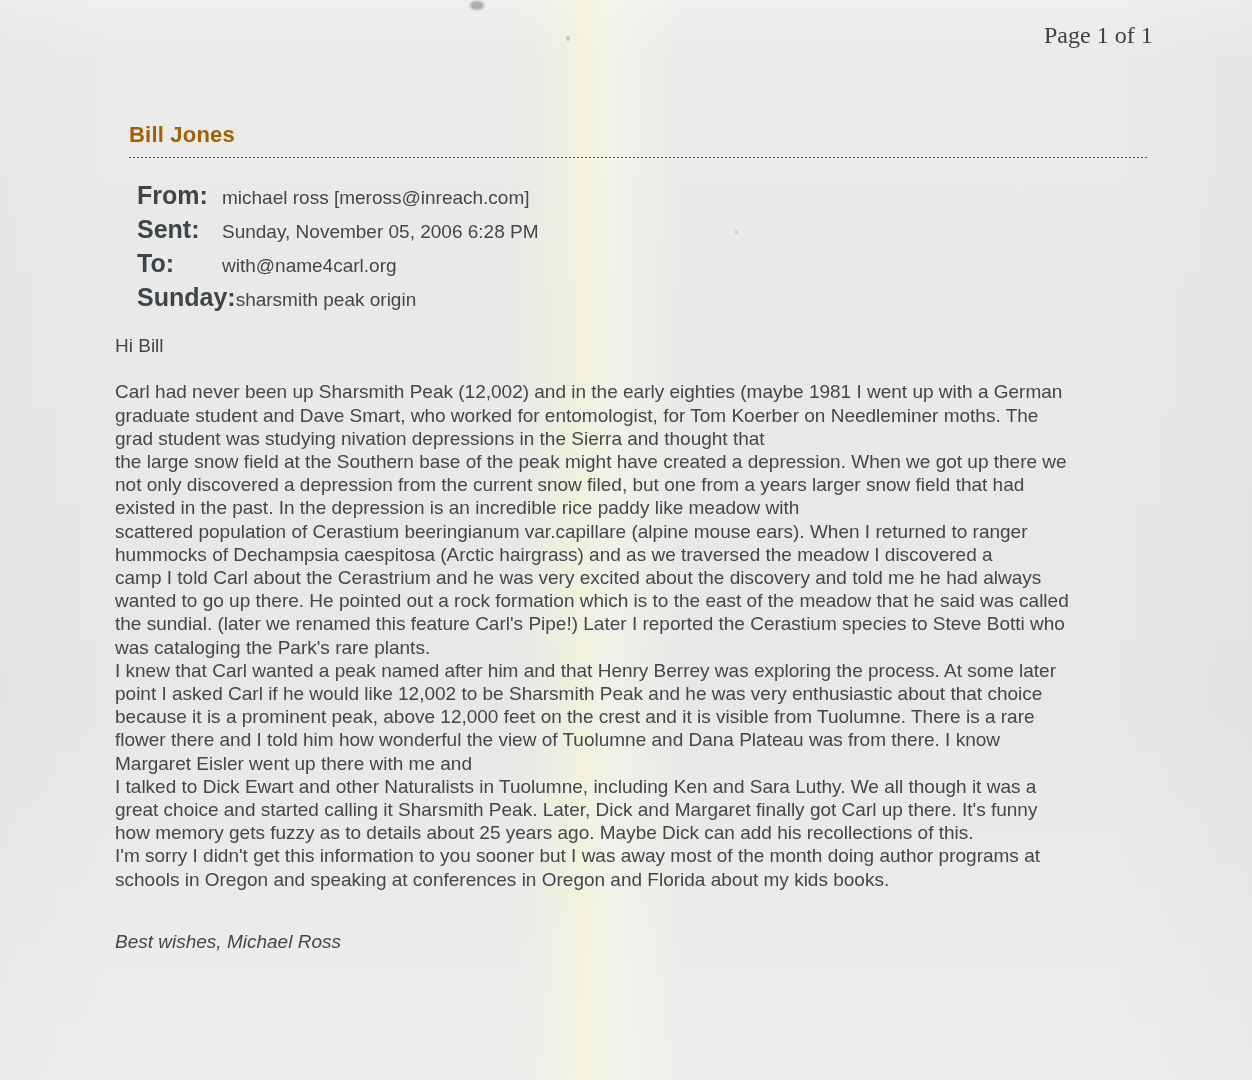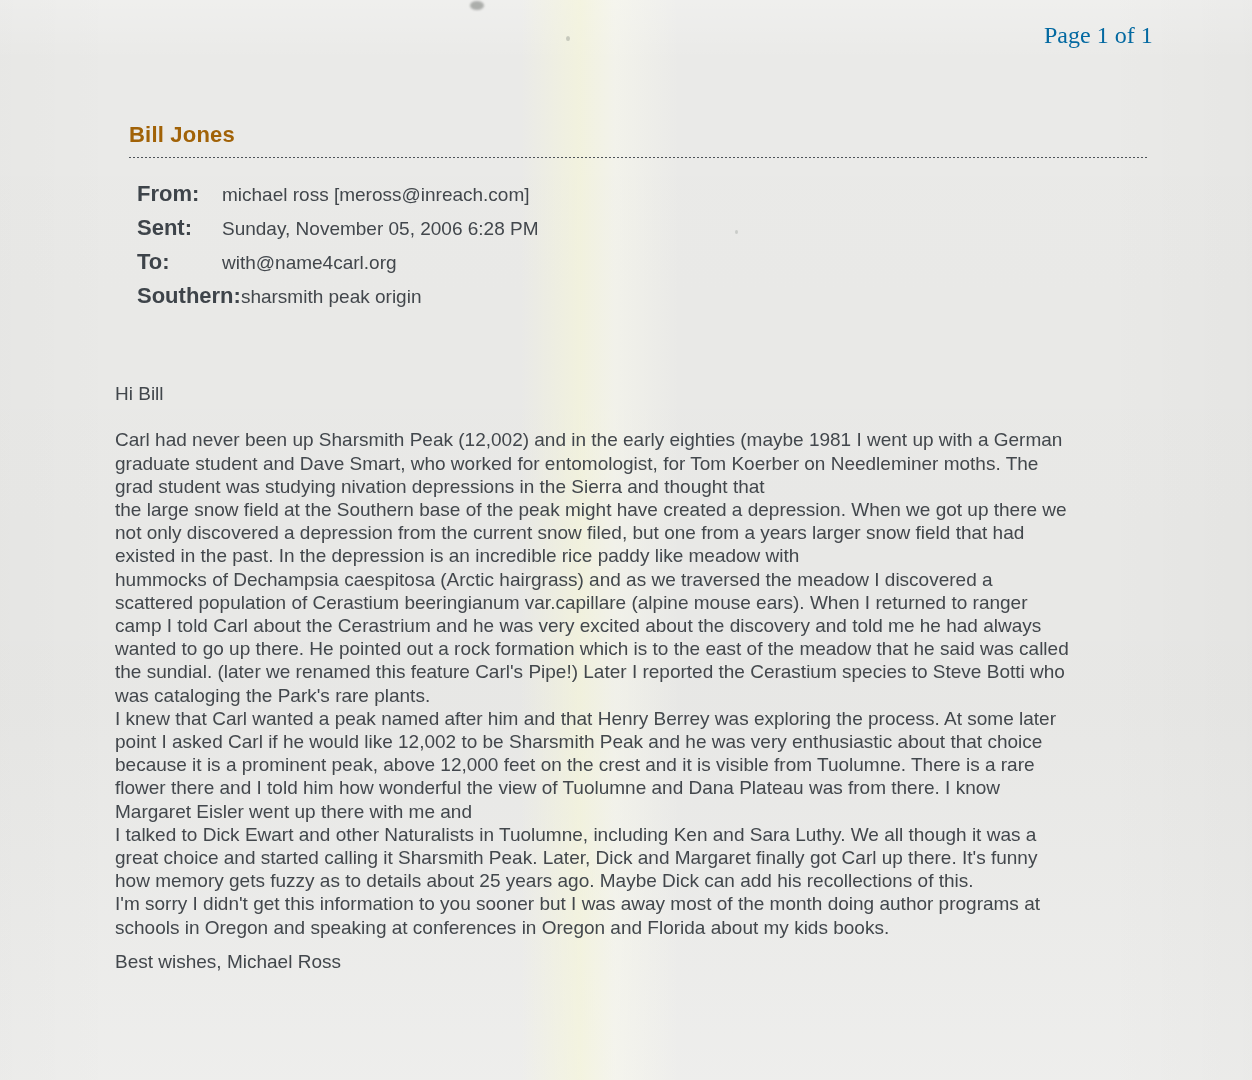--- a/index.html
+++ b/index.html
@@ -21,51 +21,51 @@
         rgba(0,0,0,0.012) 700px, rgba(255,255,255,0.18) 1080px);
   }
   .smudge{position:absolute;border-radius:50%;pointer-events:none;}
   .smudge-a{top:1px;left:470px;width:14px;height:9px;background:rgba(90,95,90,0.45);filter:blur(1px);}
   .smudge-b{top:36px;left:566px;width:4px;height:5px;background:rgba(120,125,120,0.35);filter:blur(0.5px);}
   .smudge-c{top:230px;left:735px;width:3px;height:4px;background:rgba(130,135,130,0.3);filter:blur(0.5px);}
 
   .page-indicator{
     position:absolute;top:22px;left:1044px;width:180px;
     font-family:"Liberation Serif", serif;
-    font-size:24px;color:#0369a1;
+    font-size:24px;color:#404040;
   }
   .recipient-name{
     position:absolute;top:122px;left:129px;
     font-size:22px;font-weight:bold;color:#a16207;letter-spacing:0.2px;
   }
   .dotted-rule{
     position:absolute;top:155px;left:128px;width:1019px;height:3px;
     background-image:radial-gradient(circle, #4e5358 0.9px, rgba(0,0,0,0) 1.1px);
     background-size:4px 3px;background-repeat:repeat-x;background-position:0 1px;
   }
   .header-fields{position:absolute;top:181px;left:137px;width:700px;}
   .field-row{position:absolute;left:0;height:24px;white-space:nowrap;}
   .field-row.r0{top:0;}
   .field-row.r1{top:34px;}
   .field-row.r2{top:68px;}
   .field-row.r3{top:102px;}
   .field-label{
     display:inline-block;min-width:85px;
-    font-size:22px;font-weight:bold;color:#3e444a;
+    font-size:25px;font-weight:bold;color:#3e444a;
   }
   .field-value{font-size:19px;color:#42474c;text-align:center;}
 
   .body-text{
     position:absolute;top:334px;left:115px;width:1070px;
     font-size:19px;line-height:23.2px;color:#42474c;
   }
-  .greeting{white-space:nowrap;margin-top:48px;}
+  .greeting{white-space:nowrap;}
   .paragraph-lines{margin-top:23.2px;}
   .body-line{min-height:23.2px;white-space:nowrap;}
-  .signature{margin-top:11px;white-space:nowrap;}
+  .signature{margin-top:39px;white-space:nowrap;font-style:italic;}
 </style>
 </head>
 <body>
 
 <div class="scan-band"></div>
 <div class="smudge smudge-a"></div>
 <div class="smudge smudge-b"></div>
 <div class="smudge smudge-c"></div>
 
 <div class="page-indicator">Page 1 of 1</div>
@@ -77,35 +77,35 @@
   <div class="field-row r0">
     <span class="field-label">From:</span><span class="field-value">michael ross [meross@inreach.com]</span>
   </div>
   <div class="field-row r1">
     <span class="field-label">Sent:</span><span class="field-value">Sunday, November 05, 2006 6:28 PM</span>
   </div>
   <div class="field-row r2">
     <span class="field-label">To:</span><span class="field-value">with@name4carl.org</span>
   </div>
   <div class="field-row r3">
-    <span class="field-label">Southern:</span><span class="field-value">sharsmith peak origin</span>
+    <span class="field-label">Sunday:</span><span class="field-value">sharsmith peak origin</span>
   </div>
 </div>
 
 <div class="body-text">
   <div class="greeting">Hi Bill</div>
   <div class="paragraph-lines">
       <div class="body-line">Carl had never been up Sharsmith Peak (12,002) and in the early eighties (maybe 1981 I went up with a German</div>
       <div class="body-line">graduate student and Dave Smart, who worked for entomologist, for Tom Koerber on Needleminer moths. The</div>
       <div class="body-line">grad student was studying nivation depressions in the Sierra and thought that</div>
       <div class="body-line">the large snow field at the Southern base of the peak might have created a depression. When we got up there we</div>
       <div class="body-line">not only discovered a depression from the current snow filed, but one from a years larger snow field that had</div>
       <div class="body-line">existed in the past. In the depression is an incredible rice paddy like meadow with</div>
+      <div class="body-line">scattered population of Cerastium beeringianum var.capillare (alpine mouse ears). When I returned to ranger</div>
       <div class="body-line">hummocks of Dechampsia caespitosa (Arctic hairgrass) and as we traversed the meadow I discovered a</div>
-      <div class="body-line">scattered population of Cerastium beeringianum var.capillare (alpine mouse ears). When I returned to ranger</div>
       <div class="body-line">camp I told Carl about the Cerastrium and he was very excited about the discovery and told me he had always</div>
       <div class="body-line">wanted to go up there. He pointed out a rock formation which is to the east of the meadow that he said was called</div>
       <div class="body-line">the sundial. (later we renamed this feature Carl's Pipe!) Later I reported the Cerastium species to Steve Botti who</div>
       <div class="body-line">was cataloging the Park's rare plants.</div>
       <div class="body-line">I knew that Carl wanted a peak named after him and that Henry Berrey was exploring the process.  At some later</div>
       <div class="body-line">point I asked Carl if he would like 12,002 to be Sharsmith Peak and he was very enthusiastic about that choice</div>
       <div class="body-line">because it is a prominent peak, above 12,000 feet on the crest and it is visible from Tuolumne. There is a rare</div>
       <div class="body-line">flower there and I told him how wonderful the view of Tuolumne and Dana Plateau was from there. I know</div>
       <div class="body-line">Margaret Eisler went up there with me and</div>
       <div class="body-line">I talked to Dick Ewart and other Naturalists in Tuolumne, including Ken and Sara Luthy. We all though it was a</div>

